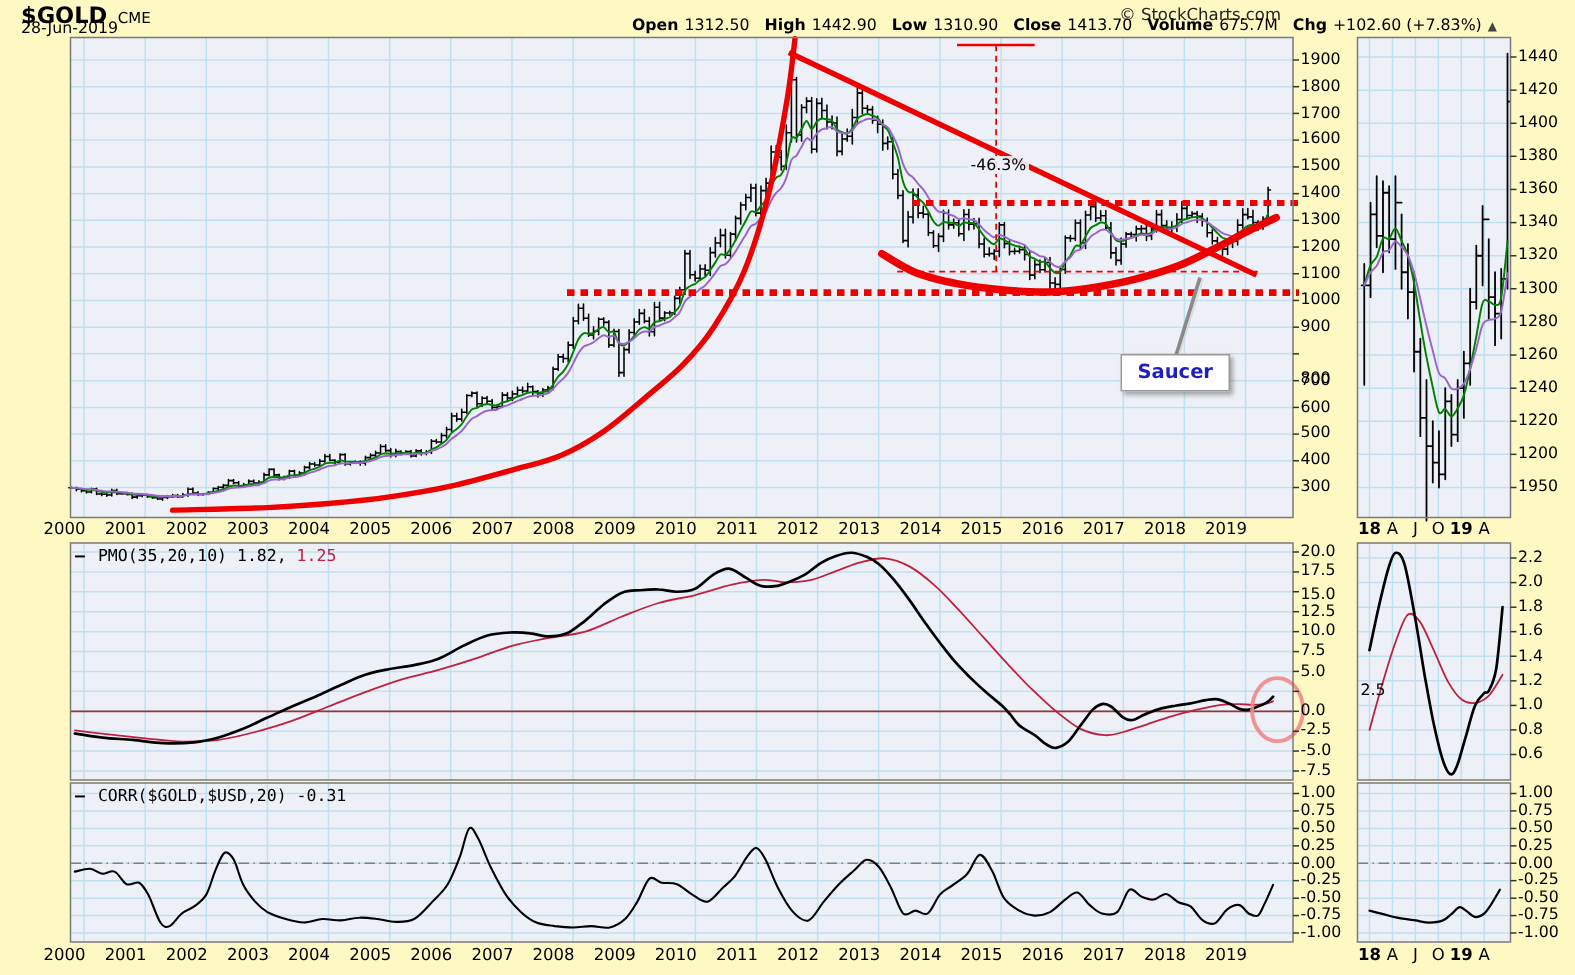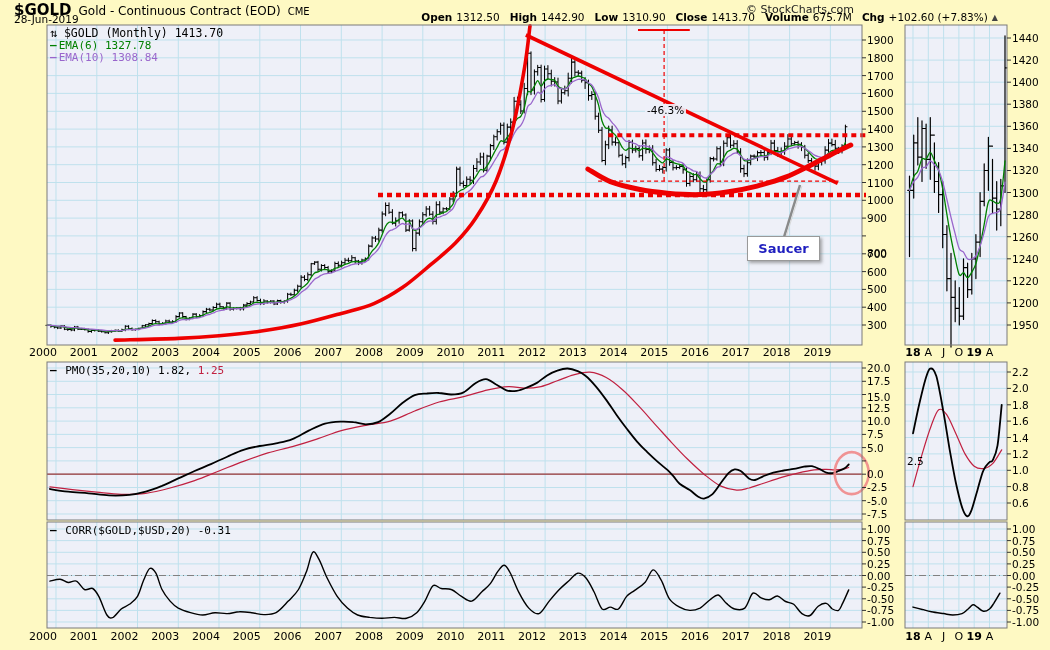--- a/index.html
+++ b/index.html
@@ -295,21 +295,20 @@
       <line x1="1007" y1="598.8" x2="1011" y2="598.8" stroke="#333" stroke-width="1"></line>
       <line x1="1007" y1="610.4" x2="1011" y2="610.4" stroke="#333" stroke-width="1"></line>
       <line x1="1007" y1="622" x2="1011" y2="622" stroke="#333" stroke-width="1"></line>
     </svg>
 
   <div class="overlay">
 
     <div>
       <div class="hdr-row1">
         <span class="hdr-symbol">$GOLD</span>
-        <span class="hdr-name">Gold - Continuous Contract (EOD)</span>
         <span class="hdr-exch">CME</span>
       </div>
       <span class="hdr-copy">© StockCharts.com</span>
       <span class="hdr-date">28-Jun-2019</span>
       <div class="hdr-quote">
         <b>Open</b>
           <span>1312.50</span>
         <b>High</b>
           <span>1442.90</span>
         <b>Low</b>
@@ -317,28 +316,20 @@
         <b>Close</b>
           <span>1413.70</span>
         <b>Volume</b>
           <span>675.7M</span>
         <b>Chg</b>
           <span>+102.60 (+7.83%)</span>
         <span class="hdr-arrow">▲</span>
       </div>
     </div>
 
-    <div class="legend lg-main">
-      <div class="lg-title">
-        <span>⇅</span>
-        <span>$GOLD (Monthly) 1413.70</span>
-      </div>
-      <div id="lg-ema6" style="color: rgb(0, 128, 0);"><span class="mk">—</span><span>EMA(6) 1327.78</span></div>
-      <div id="lg-ema10" style="color: rgb(153, 102, 204);"><span class="mk">—</span><span>EMA(10) 1308.84</span></div>
-    </div>
 
     <div class="legend lg-pmo">
       <span class="mk">—</span>
       <span>PMO(35,20,10)</span>
       <span>1.82,</span>
       <span id="pmo-red-val" style="color: rgb(192, 32, 64);">1.25</span>
     </div>
 
     <div class="legend lg-corr">
       <span class="mk">—</span>

